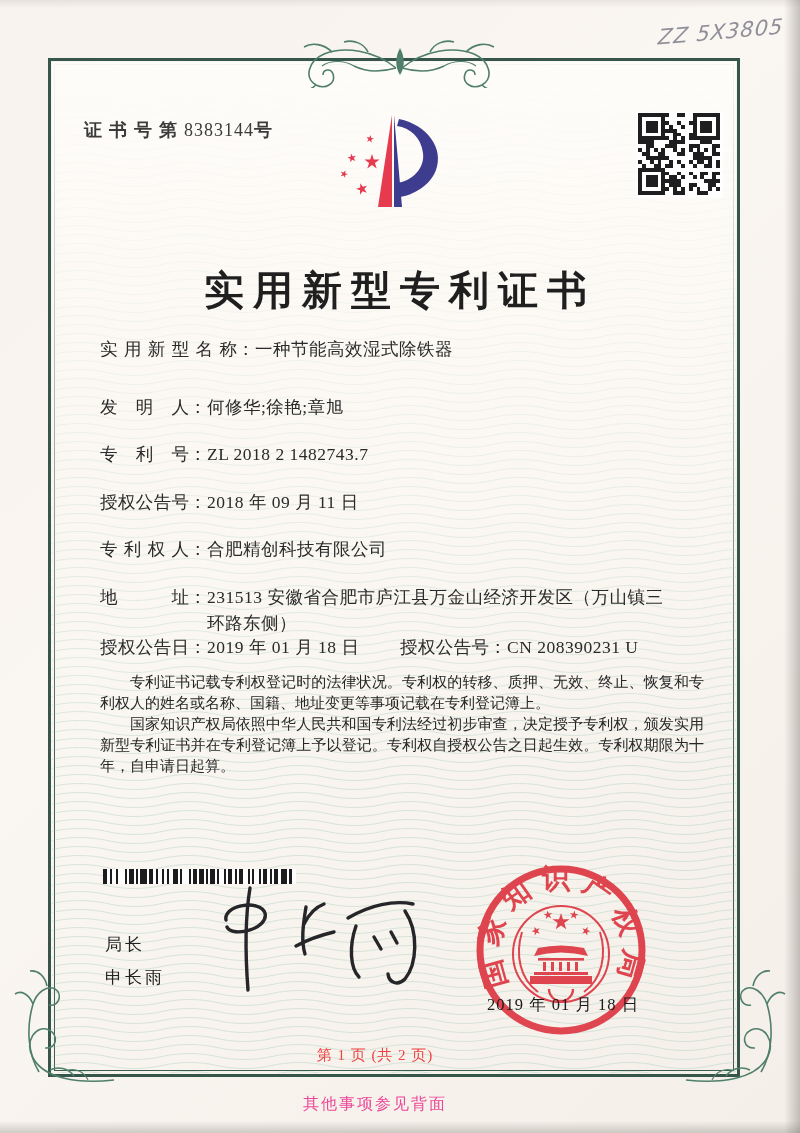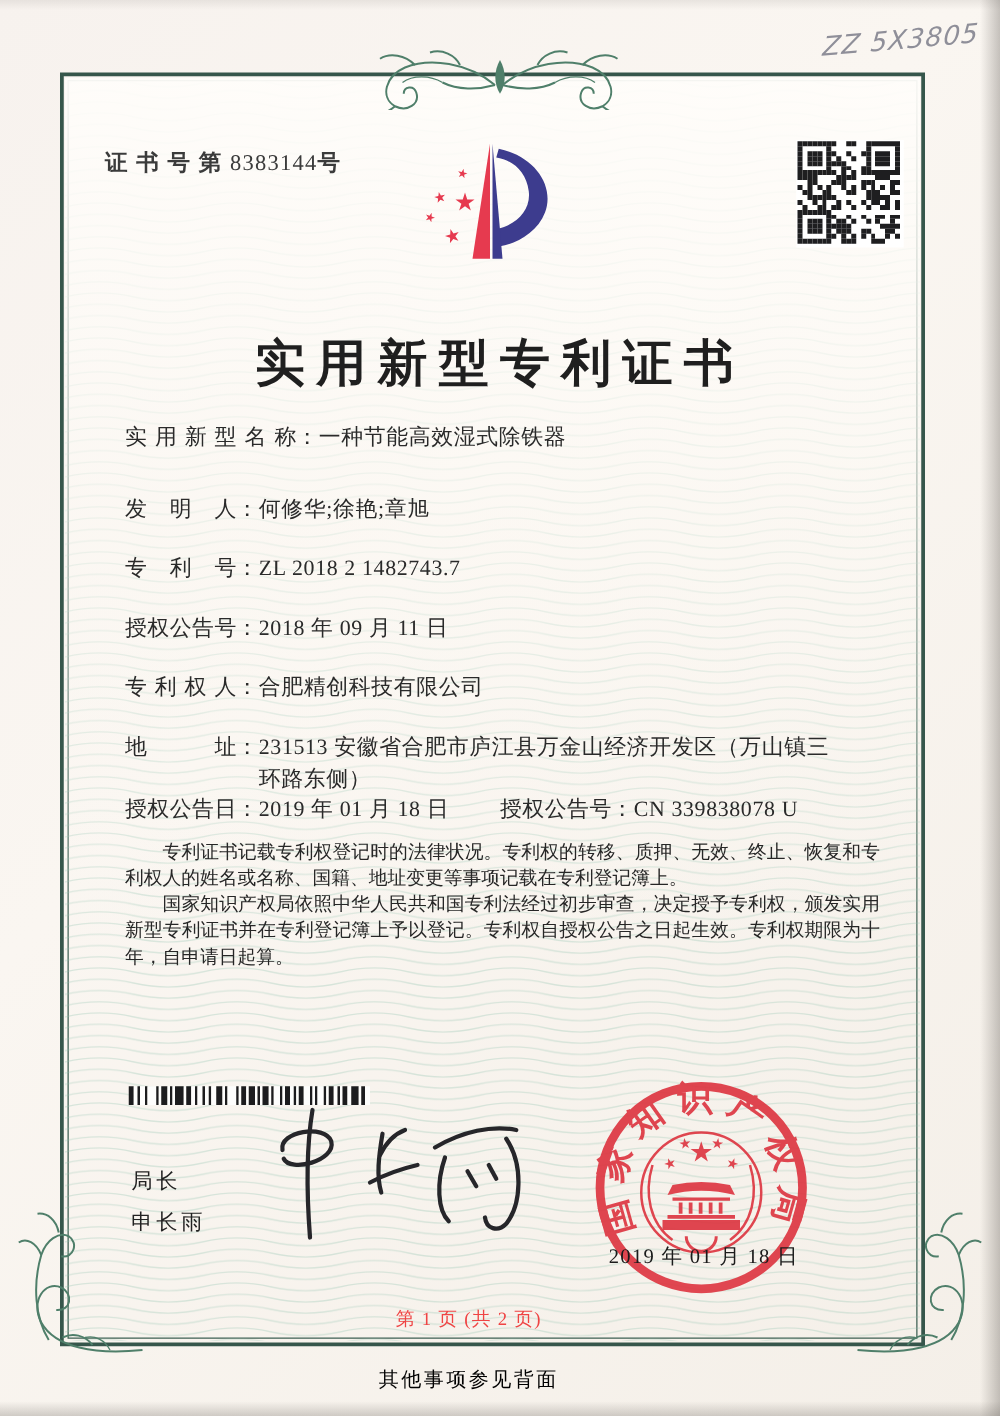--- a/index.html
+++ b/index.html
@@ -53,21 +53,21 @@
   .barcode{left:103px;top:869px;height:15px;display:flex;}
   .barcode i{display:block;height:100%;}
 
   .officer{left:105px;font-size:17px;letter-spacing:3px;color:#222;}
   .sig{left:208px;top:880px;}
 
   .seal{left:470px;top:859px;}
   .seal-date{left:487px;top:994px;font-size:16.5px;color:#1b1b1b;letter-spacing:1px;white-space:nowrap;}
 
   .pageinfo{left:75px;top:1046px;width:600px;text-align:center;font-size:15px;color:#ef4444;letter-spacing:1px;}
-  .backnote{left:75px;top:1094px;width:600px;text-align:center;font-size:16px;color:#000000;letter-spacing:2px;}
+  .backnote{left:75px;top:1094px;width:600px;text-align:center;font-size:16px;color:#ec4899;letter-spacing:2px;}
 </style>
 </head>
 <body>
 
 <svg width="0" height="0" style="position:absolute">
   <defs>
     <path id="star" d="M0,-1 L0.2245,-0.309 0.951,-0.309 0.363,0.118 0.5878,0.809 0,0.382 -0.5878,0.809 -0.363,0.118 -0.951,-0.309 -0.2245,-0.309 Z"></path>
     <g id="ornHalf" fill="none" stroke="#4f7f6a" stroke-width="1.6">
       <path d="M126,30 C104,12 74,8 54,16 C38,23 34,40 46,47 C56,52 66,45 63,36 C61,30 53,31 53,37"></path>
       <path d="M98,14 C94,6 84,1 74,4"></path>
@@ -601,21 +601,21 @@
 </div>
 <div class="abs frow" style="top:536px">
   <span class="flabel">专利权人</span><span class="fcolon">：</span><span class="fvalue">合肥精创科技有限公司</span>
 </div>
 <div class="abs frow" style="top:584px">
   <span class="flabel">地址</span><span class="fcolon">：</span><span class="fvalue addr">231513 安徽省合肥市庐江县万金山经济开发区（万山镇三环路东侧）</span>
 </div>
 <div class="abs frow" style="top:634px">
   <span class="flabel">授权公告日</span><span class="fcolon">：</span><span class="fvalue">2019 年 01 月 18 日</span>
   <span class="grant2">
-    <span class="flabel">授权公告号</span><span class="fcolon">：</span><span class="fvalue">CN 339838078 U</span>
+    <span class="flabel">授权公告号</span><span class="fcolon">：</span><span class="fvalue">CN 208390231 U</span>
   </span>
 </div>
 
 <div class="abs paras">
   <p>专利证书记载专利权登记时的法律状况。专利权的转移、质押、无效、终止、恢复和专利权人的姓名或名称、国籍、地址变更等事项记载在专利登记簿上。</p>
   <p>国家知识产权局依照中华人民共和国专利法经过初步审查，决定授予专利权，颁发实用新型专利证书并在专利登记簿上予以登记。专利权自授权公告之日起生效。专利权期限为十年，自申请日起算。</p>
 </div>
 
 <div class="abs barcode">
     <i style="width:4.4px;background:#1c1c1e"></i>

